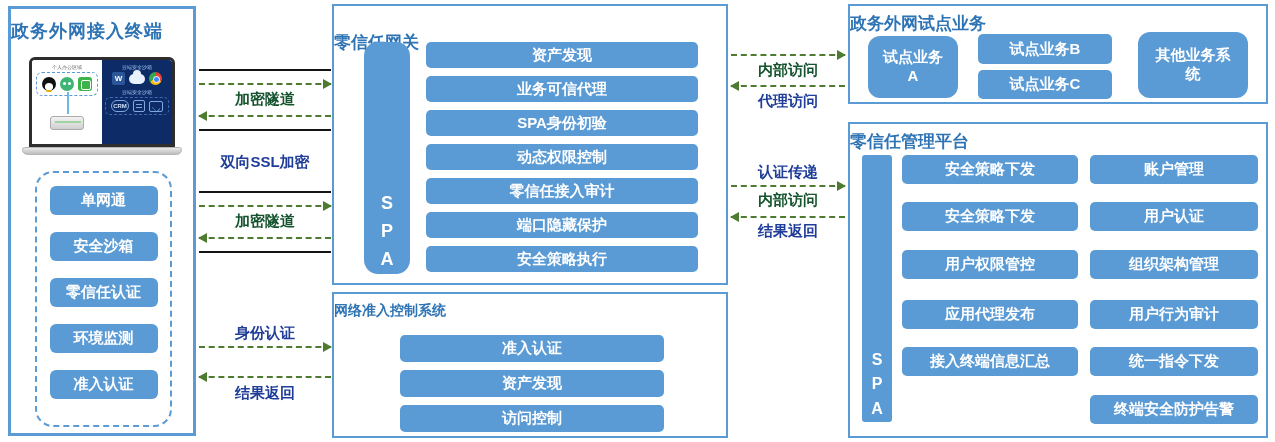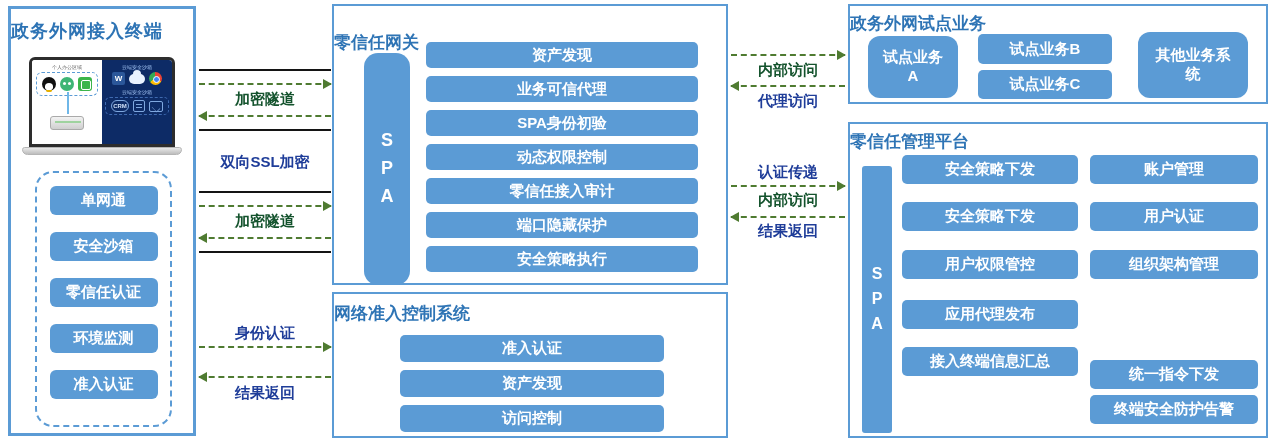--- a/index.html
+++ b/index.html
@@ -79,29 +79,29 @@
 
   
   .node { background:#5B9BD5; color:#ffffff; font-weight:bold; font-size:15px;
     display:flex; align-items:center; justify-content:center; text-align:center;
     border-radius:5px; line-height:1.25; }
   .client-items .node { width:108px; height:29px; border-radius:6px; }
 
   
   .gw-panel { left:332px; top:4px; width:396px; height:281px; }
   .gw-panel .panel-title { top:0; font-size:17px;margin-top:25px; }
-  .spa-bar { position:absolute; background:#5B9BD5; display:flex; align-items:center; justify-content:center;margin-top:11px; }
+  .spa-bar { position:absolute; background:#5B9BD5; display:flex; align-items:flex-end; justify-content:center; }
   .spa-text { color:#fff; font-weight:bold; width:1em; word-break:break-all;
     text-align:center; line-height:1.55; }
   .gw-spa { left:30px; top:36px; width:46px; height:232px; border-radius:14px; font-size:18px; }
   .gw-item { position:absolute; left:92px; width:272px; height:26px; }
 
   
   .nac-panel { left:332px; top:292px; width:396px; height:146px; }
-  .nac-panel .panel-title { top:8px; font-size:17px; }
+  .nac-panel .panel-title { top:8px; font-size:14px; }
   .nac-item { position:absolute; left:66px; width:264px; height:27px; }
 
   
   .pilot-panel { left:848px; top:4px; width:420px; height:100px; }
   .pilot-panel .panel-title { top:6px; font-size:17px; }
   .pilot-a { position:absolute; left:18px; top:30px; width:90px; height:62px; border-radius:12px; padding:16px 11px; }
   .pilot-b { position:absolute; left:128px; top:28px; width:134px; height:30px; }
   .pilot-c { position:absolute; left:128px; top:64px; width:134px; height:29px; }
   .pilot-other { position:absolute; left:288px; top:26px; width:110px; height:66px; border-radius:12px; padding:10px 14px; }
 
@@ -250,17 +250,18 @@
 
     <div class="node mg-l" style="top:31px">安全策略下发</div>
     <div class="node mg-l" style="top:78px">安全策略下发</div>
     <div class="node mg-l" style="top:126px">用户权限管控</div>
     <div class="node mg-l" style="top:176px">应用代理发布</div>
     <div class="node mg-l" style="top:223px">接入终端信息汇总</div>
 
     <div class="node mg-r" style="top:31px">账户管理</div>
     <div class="node mg-r" style="top:78px">用户认证</div>
     <div class="node mg-r" style="top:126px">组织架构管理</div>
-    <div class="node mg-r" style="top:236px">统一指令下发</div>
+    <div class="node mg-r" style="top:176px">用户行为审计</div>
+    <div class="node mg-r" style="top:223px">统一指令下发</div>
     <div class="node mg-r" style="top:271px">终端安全防护告警</div>
   </div>
 
 </div>
 
 </body></html>

